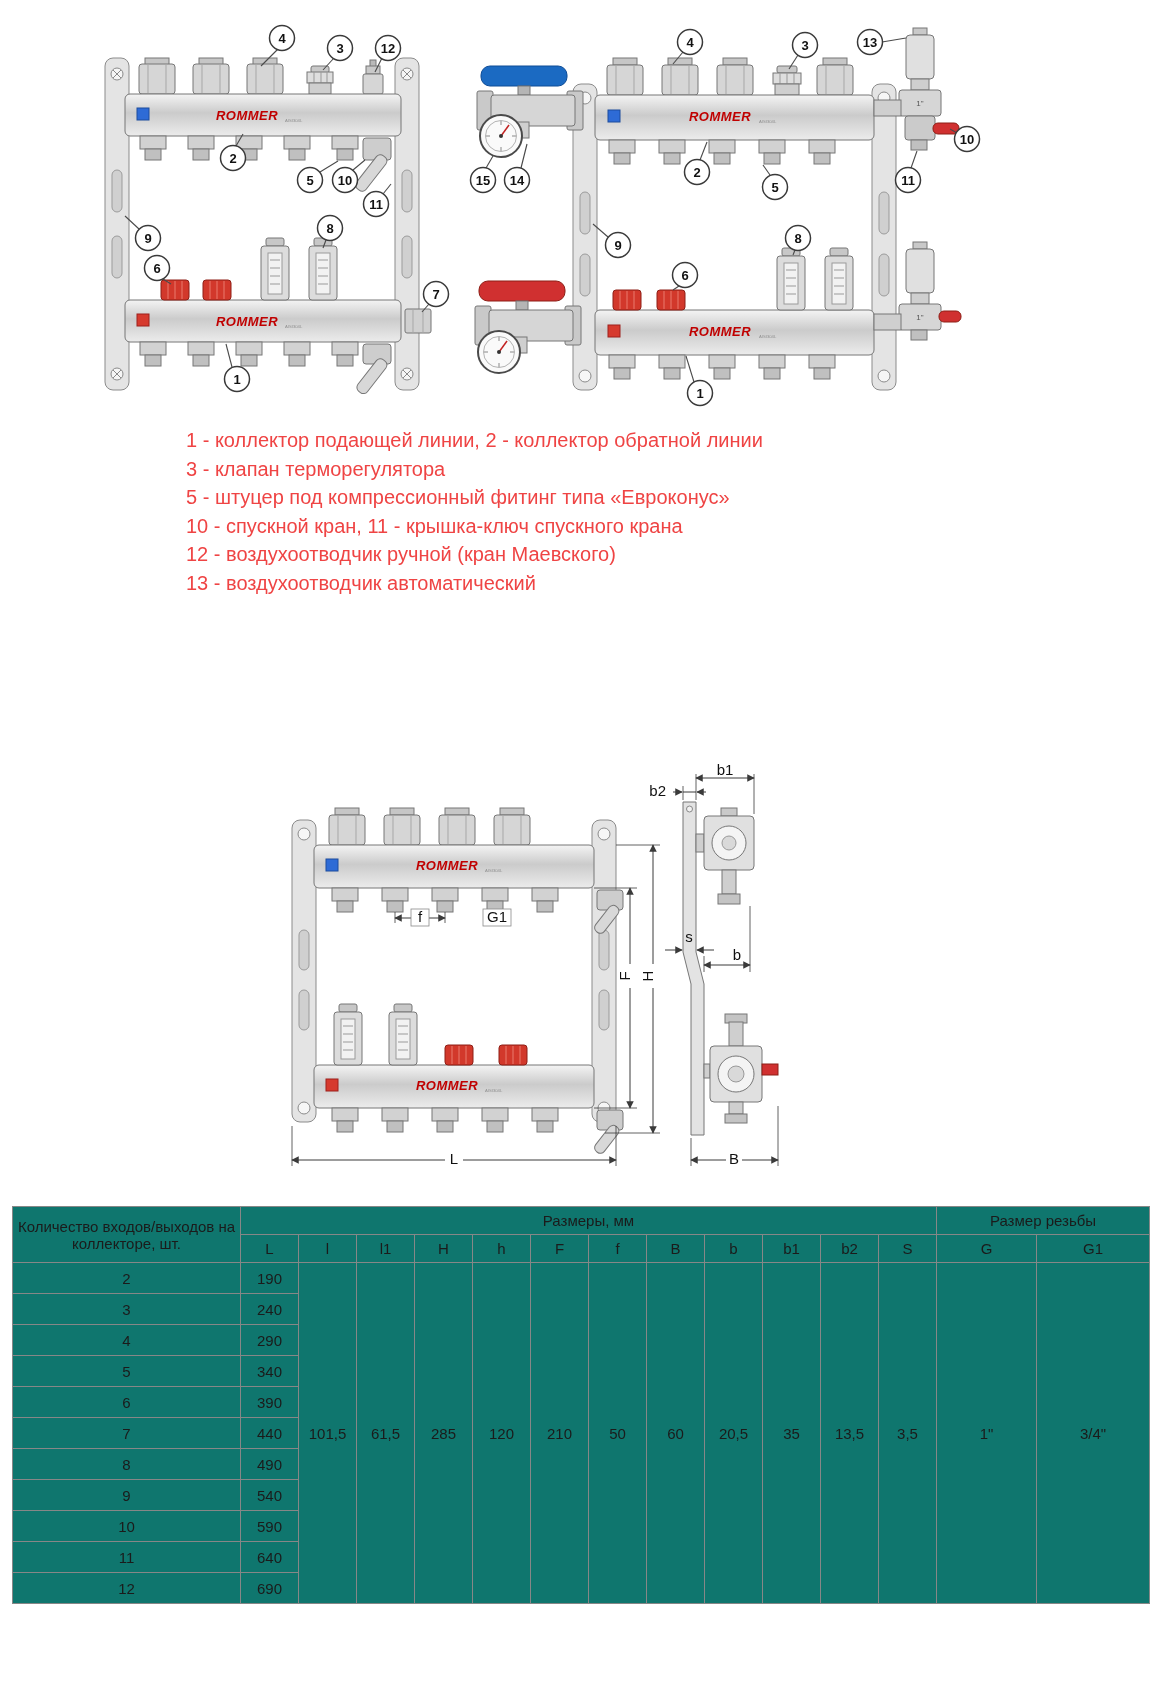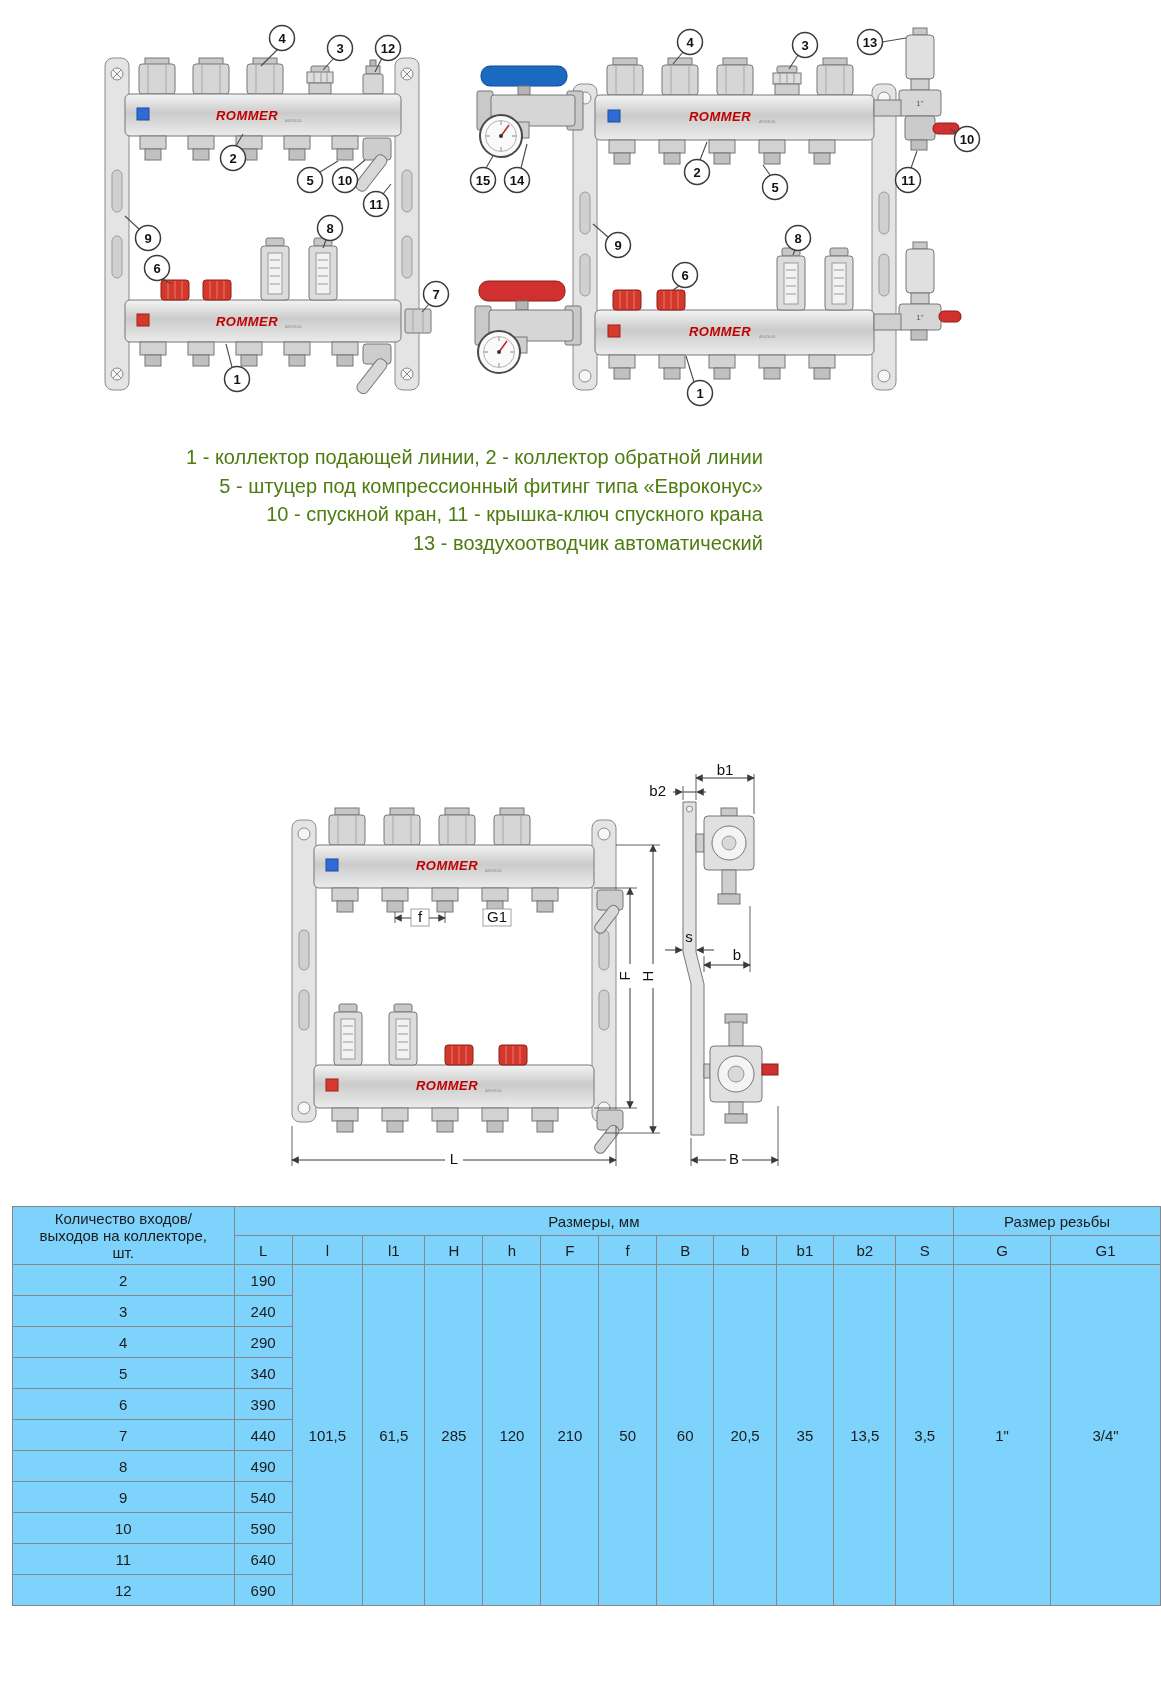--- a/index.html
+++ b/index.html
@@ -2,22 +2,22 @@
 <html><head>
 <meta charset="utf-8">
 <style>
   * { margin:0; padding:0; box-sizing:border-box; }
   html,body { background:#fff; }
   .page { position:relative; width:1161px; height:1706px; background:#fff; overflow:hidden;
           font-family:"Liberation Sans", sans-serif; }
   .drawing { position:absolute; }
 
   
-  .legend { position:absolute; left:186px; top:443px; color:#4d7c0f; font-size:20px;
-            line-height:28.6px; font-family:"Liberation Sans", sans-serif;text-align:right; }
+  .legend { position:absolute; left:186px; top:426px; color:#ef4444; font-size:20px;
+            line-height:28.6px; font-family:"Liberation Sans", sans-serif; }
 
   
   svg { display:block; }
   .brand { font-family:"Liberation Sans",sans-serif; font-weight:bold; font-style:italic;
            font-size:13px; fill:#c00000; text-anchor:middle; letter-spacing:.5px; }
   .brand-sub { font-family:"Liberation Sans",sans-serif; font-size:4.2px; fill:#8f8f8f; }
   .co-line { stroke:#4a4a4a; stroke-width:1.1; fill:none; }
   .callout circle { fill:#fff; stroke:#3a3a3a; stroke-width:1.5; }
   .callout text { font:bold 13px "Liberation Sans",sans-serif; fill:#111; text-anchor:middle; }
   .dim { stroke:#3a3a3a; stroke-width:1; fill:none; }
@@ -26,21 +26,21 @@
   .mark { font:8px "Liberation Sans",sans-serif; fill:#555; text-anchor:middle; }
   .lbl-box { fill:#fff; stroke:#8a8a8a; stroke-width:0.8; }
   .wbox { fill:#fff; }
   .tick { stroke:#9a9a9a; stroke-width:1; }
 
   
   .dim-table { position:absolute; left:12px; top:1206px; border-collapse:collapse;
                table-layout:fixed; font-size:15px; color:#1b1b1b;
                font-family:"Liberation Sans",sans-serif; }
   .dim-table th, .dim-table td { border:1px solid #878787; font-weight:400; text-align:center;
-               vertical-align:middle; padding:3px 16px; background:#7dd3fc; }
+               vertical-align:middle; padding:3px 2px; background:#0f766e; }
   .dim-table thead th { height:28px; }
   .dim-table tbody td { height:31px; }
 </style>
 </head>
 <body>
 
 <div class="page">
 
   <div class="drawing" style="left:95px; top:22px;">
   <svg width="355" height="395" viewBox="0 0 355 395">
@@ -496,22 +496,24 @@
     <g class="callout">
           <line class="co-line" x1="239" y1="360" x2="231" y2="334"></line>
           <circle cx="245" cy="371" r="12.5"></circle>
           <text x="245" y="375.5">1</text>
         </g>
   </svg>
   </div>
 
   <div id="legend" class="legend">
       <div>1 - коллектор подающей линии, 2 - коллектор обратной линии</div>
+      <div>3 - клапан терморегулятора</div>
       <div>5 - штуцер под компрессионный фитинг типа «Евроконус»</div>
       <div>10 - спускной кран, 11 - крышка-ключ спускного крана</div>
+      <div>12 - воздухоотводчик ручной (кран Маевского)</div>
       <div>13 - воздухоотводчик автоматический</div>
     </div>
 
   <div class="drawing" style="left:285px; top:762px;">
   <svg width="510" height="420" viewBox="0 0 510 420">
     <defs>
       <linearGradient id="met3" x1="0" y1="0" x2="0" y2="1">
         <stop offset="0" stop-color="#f4f4f4"></stop>
             <stop offset="0.45" stop-color="#cbcbcb"></stop>
             <stop offset="1" stop-color="#ececec"></stop>

